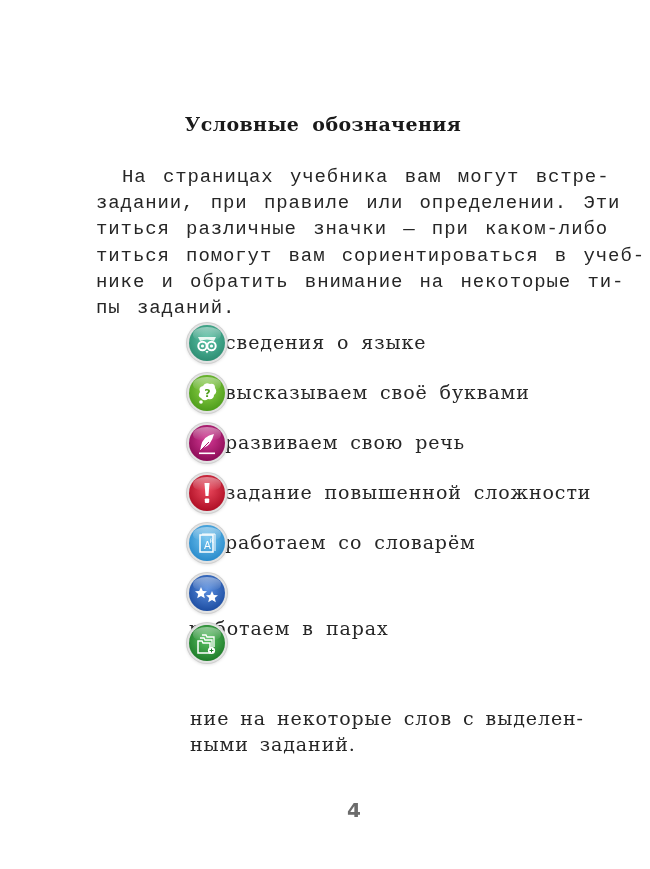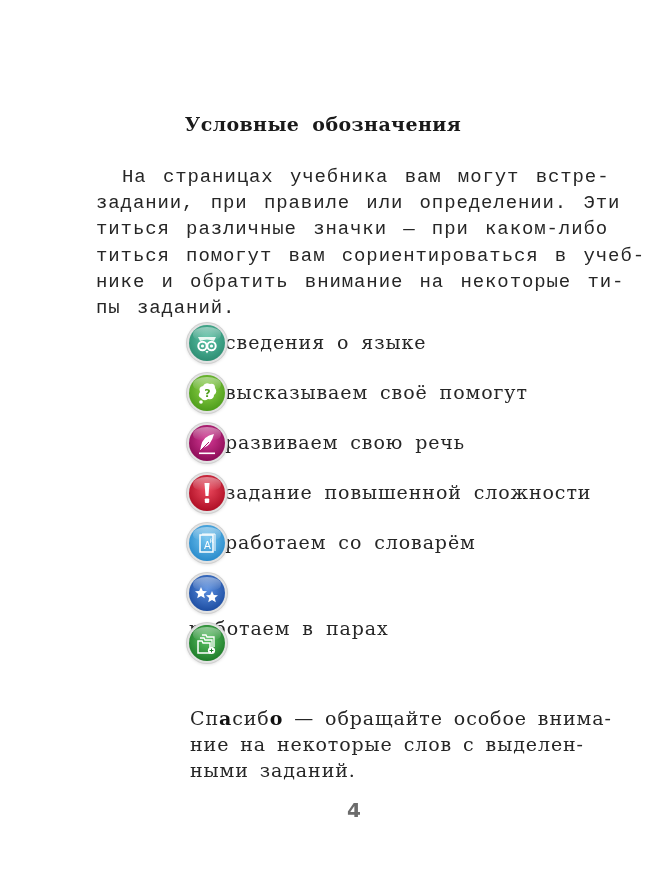--- a/index.html
+++ b/index.html
@@ -165,21 +165,21 @@
   </div>
 
   <div class="legend-item" style="top:55px;">
     <div class="badge" style="background:radial-gradient(circle at 50% 40%, #8fd24a, #4f9e1c 75%);">
       <svg viewBox="0 0 36 36">
         <path d="M11 17 Q9 12 14 11 Q16 7 21 9 Q26 8 26 13 Q29 17 25 20 Q25 25 19 24 Q15 27 12 23 Q8 21 11 17 Z" fill="#ffffff"></path>
         <circle cx="12" cy="27" r="1.8" fill="#ffffff"></circle>
         <text x="18.5" y="21.5" font-family="DejaVu Sans, sans-serif" font-weight="bold" font-size="11" fill="#4f9e1c" text-anchor="middle">?</text>
       </svg>
     </div>
-    <span class="legend-label">высказываем своё помогут</span>
+    <span class="legend-label">высказываем своё буквами</span>
   </div>
 
   <div class="legend-item" style="top:105px;">
     <div class="badge" style="background:radial-gradient(circle at 50% 40%, #d43a95, #8e0d58 75%);">
       <svg viewBox="0 0 36 36">
         <path d="M25 9 Q14 11 12 21 L11 26 L14 23 Q22 21 25 9 Z" fill="#ffffff"></path>
         <line x1="11" y1="26" x2="20" y2="17" stroke="#b0136f" stroke-width="1"></line>
         <rect x="10" y="27.5" width="16" height="1.6" fill="#ffffff"></rect>
       </svg>
     </div>
@@ -227,18 +227,17 @@
         <circle cx="22.5" cy="25.5" r="3.6" fill="#ffffff"></circle>
         <rect x="20.6" y="25" width="3.8" height="1" fill="#1f7d2a"></rect>
         <rect x="22" y="23.6" width="1" height="3.8" fill="#1f7d2a"></rect>
       </svg>
     </div>
   </div>
 
 </div>
 
 <p class="note">
-  <span class="line"><span><span>Сп</span><span class="hl">а</span><span>сиб</span><span class="hl">о</span></span><span> — обращайте особое внима-</span></span>
   <span class="line short">ние на некоторые слов с выделен-</span>
   <span class="line last">ными заданий.</span>
 </p>
 
 <div class="page-number">4</div>
 
 </body></html>

